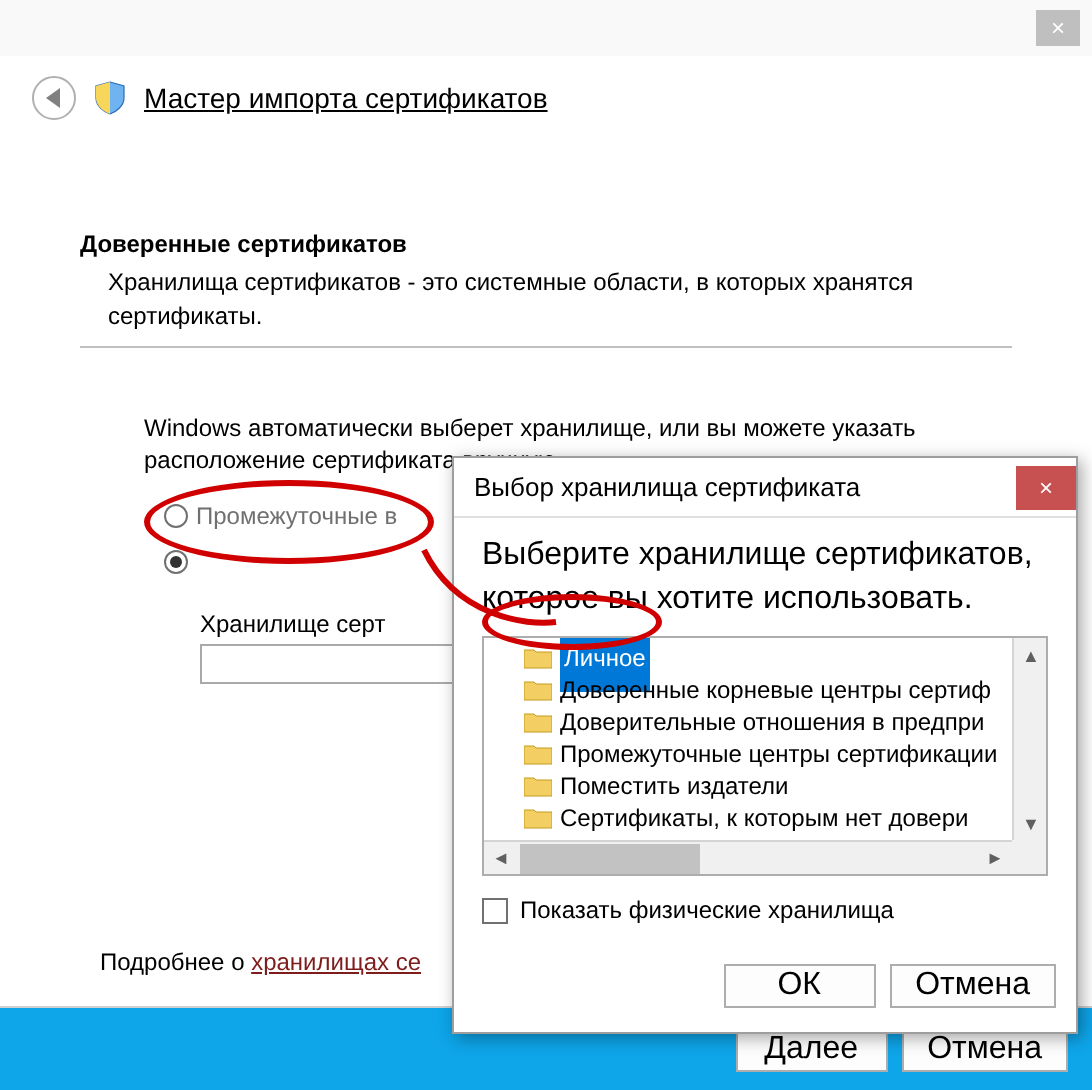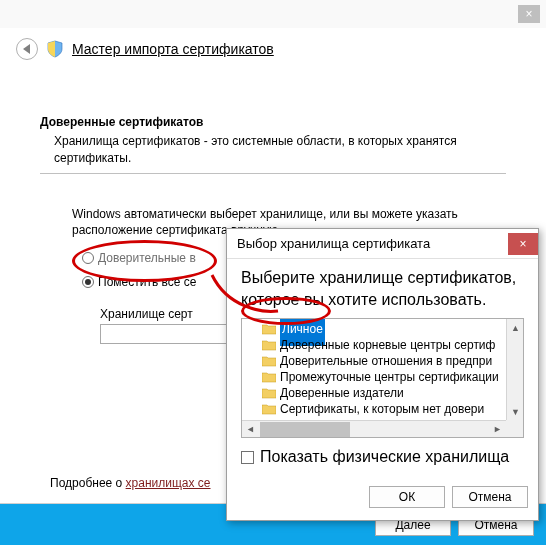--- a/index.html
+++ b/index.html
@@ -148,21 +148,21 @@
     justify-content: flex-end;
     align-items: center;
     gap: 7px;
     padding-right: 12px;
   }
   .btn {
     min-width: 76px;
     height: 22px;
     background: #fdfdfd;
     border: 1px solid #adadad;
-    font-size: 12px;
+    font-size: 16px;
     display: inline-flex;
     align-items: center;
     justify-content: center;
     padding: 0 12px;
   }
   
   .modal {
     position: absolute;
     top: 228px;
     left: 226px;
@@ -278,21 +278,21 @@
     bottom: 0;
     width: 17px;
     height: 17px;
     background: #f0f0f0;
   }
   .check-row {
     display: flex;
     align-items: center;
     gap: 6px;
     margin-top: 10px;
-    font-size: 16px;
+    font-size: 12px;
   }
   .checkbox {
     width: 13px;
     height: 13px;
     border: 1px solid #707070;
     background: #fff;
   }
   .modal-footer {
     display: flex;
     justify-content: flex-end;
@@ -343,25 +343,24 @@
 </div>
 
 <div class="content">
   <div class="section-title">Доверенные сертификатов</div>
   <div class="section-desc">Хранилища сертификатов - это системные области, в которых хранятся сертификаты.</div>
   <hr class="hr">
   <div class="body-text">Windows автоматически выберет хранилище, или вы можете указать расположение сертификата вручную.</div>
 
   <div class="radio-row">
     <span class="radio"></span>
-    <span>Доверительные в</span>
+    <span>Промежуточные в</span>
   </div>
   <div class="radio-row2">
     <span class="radio filled"></span>
-    <span>Поместить все се</span>
   </div>
 
   <div class="store-label">Хранилище серт</div>
   <div class="store-input"></div>
 
   <div class="link-line">
     <span>Подробнее о </span><span class="link">хранилищах се</span>
   </div>
 </div>
 
@@ -410,21 +409,21 @@
               </svg>
             </span>
           <span class="label">Промежуточные центры сертификации</span>
         </div>
         <div class="tree-row">
           <span class="folder">
               <svg viewBox="0 0 14 11">
                 <path d="M0 1h5l1 1h8v8H0z" fill="#f3cf63" stroke="#c69a1e" stroke-width="0.5"></path>
               </svg>
             </span>
-          <span class="label">Доверенные издатели</span>
+          <span class="label">Поместить издатели</span>
         </div>
         <div class="tree-row">
           <span class="folder">
               <svg viewBox="0 0 14 11">
                 <path d="M0 1h5l1 1h8v8H0z" fill="#f3cf63" stroke="#c69a1e" stroke-width="0.5"></path>
               </svg>
             </span>
           <span class="label">Сертификаты, к которым нет довери</span>
         </div>
       </div>

